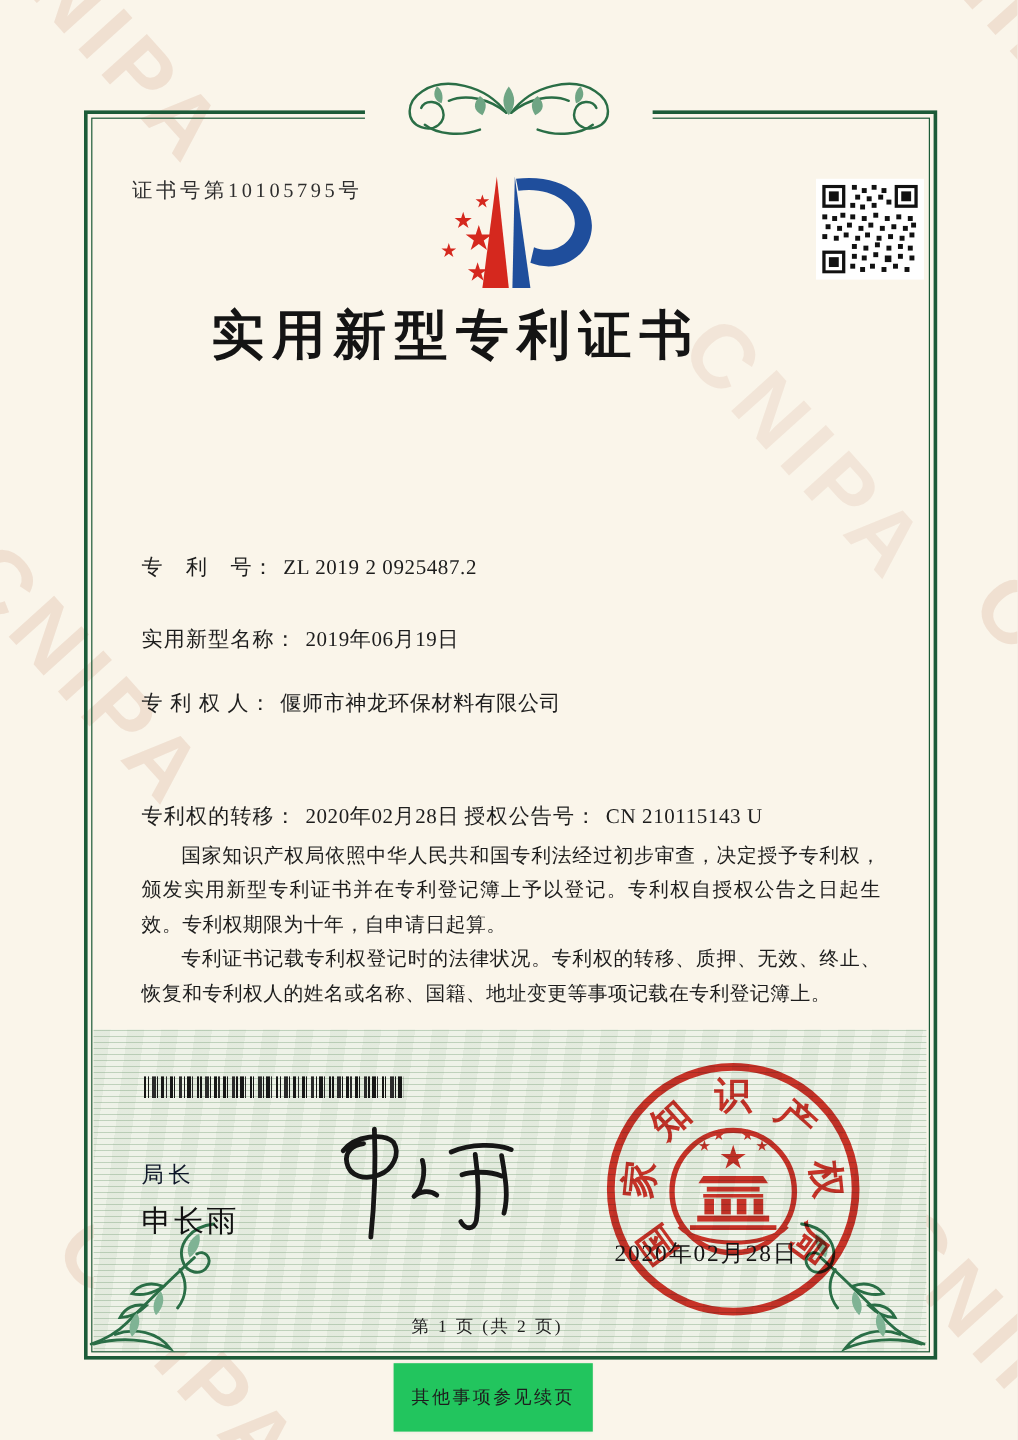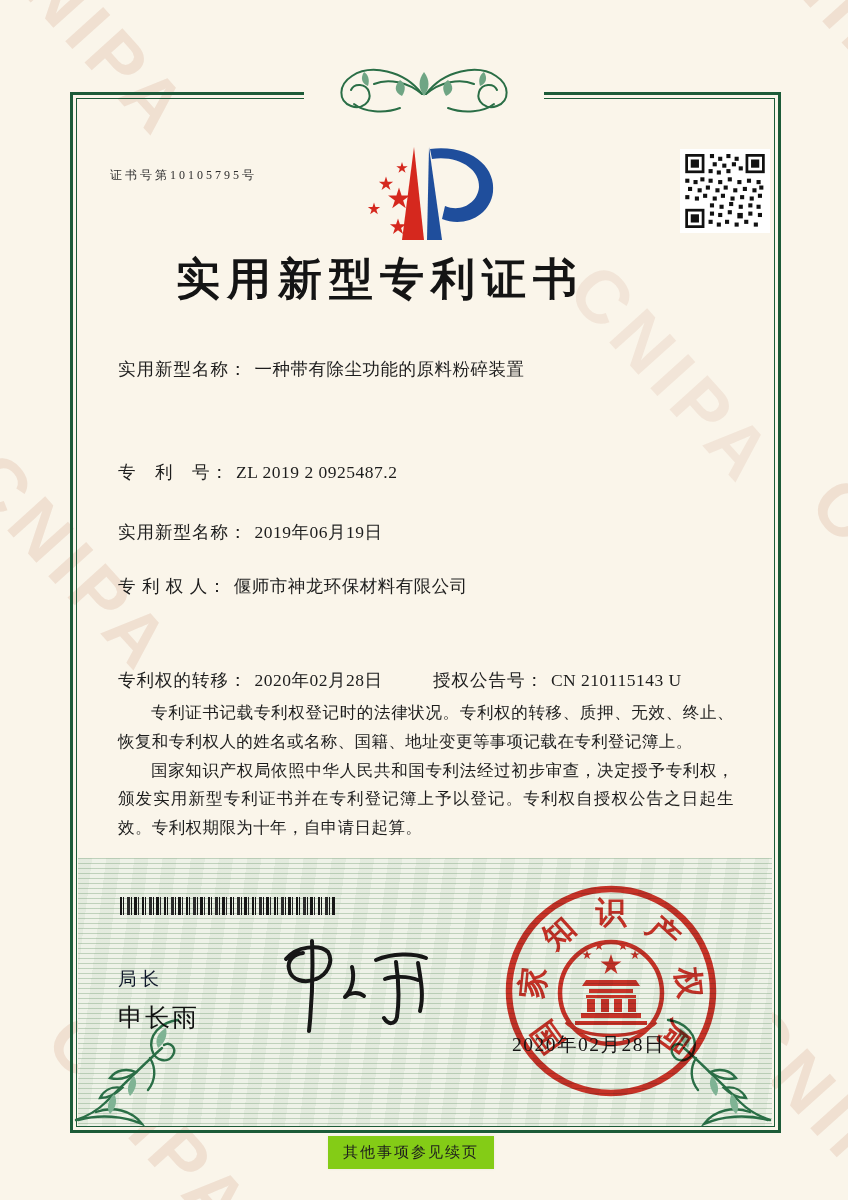--- a/index.html
+++ b/index.html
@@ -19,32 +19,32 @@
 
   
   .wavy{position:absolute;left:78px;top:858px;width:694px;height:268px;z-index:1;
         background:
           repeating-linear-gradient(to bottom, rgba(120,160,120,0.40) 0 1px, rgba(0,0,0,0) 1px 5px),
           repeating-linear-gradient(97deg, rgba(150,180,150,0.12) 0 14px, rgba(0,0,0,0) 14px 28px),
           #eef2e8;}
 
   .ornament{position:absolute;z-index:3;pointer-events:none;}
 
-  .cert-no{position:absolute;left:110px;top:147px;font-size:12px;letter-spacing:3px;color:#2e2e2e;z-index:4;margin-top:20px;}
+  .cert-no{position:absolute;left:110px;top:147px;font-size:17px;letter-spacing:3px;color:#2e2e2e;z-index:4;}
 
   .logo{position:absolute;left:350px;top:142px;z-index:4;}
   .qr{position:absolute;left:680px;top:149px;z-index:4;background:#fff;padding:5px;}
 
   .title{position:absolute;left:0;top:250px;width:760px;text-align:center;z-index:4;
          font-size:44px;font-weight:bold;letter-spacing:7px;color:#141414;}
 
   .row{position:absolute;left:118px;z-index:4;font-size:17.5px;color:#1d1d1d;white-space:nowrap;}
   .row .lab{letter-spacing:1px;}
   .row .val{margin-left:7px;letter-spacing:0.5px;}
-  .row .lab2{margin-left:46px;letter-spacing:1px;}
+  .row .lab2{letter-spacing:1px;}
 
   .paras{position:absolute;left:118px;top:699px;width:616px;z-index:4;}
   .paras p{margin:0;font-size:16.5px;line-height:28.8px;color:#1d1d1d;
            text-align:justify;text-indent:2em;letter-spacing:0.4px;}
 
   .barcode{position:absolute;left:120px;top:897px;width:216px;height:18px;z-index:4;
      background:repeating-linear-gradient(90deg,
        #161616 0 2px, rgba(0,0,0,0) 2px 3px,
        #161616 3px 4px, rgba(0,0,0,0) 4px 7px,
        #2a2a2a 7px 10px, rgba(0,0,0,0) 10px 11px,
@@ -56,22 +56,22 @@
   .director-name{position:absolute;left:118px;top:1001px;font-size:25px;letter-spacing:2px;color:#111;z-index:4;}
   .signature{position:absolute;left:228px;top:933px;z-index:5;}
 
   .seal{position:absolute;left:500px;top:880px;z-index:5;mix-blend-mode:multiply;opacity:0.94;}
   .seal-date{position:absolute;left:512px;top:1031px;width:190px;z-index:6;
              font-size:19.5px;color:#141414;letter-spacing:1.5px;white-space:nowrap;}
 
   .page-num{position:absolute;left:0;top:1096px;width:812px;text-align:center;z-index:4;
             font-size:14.5px;letter-spacing:2px;color:#222;}
 
-  .footer-note{position:absolute;left:328px;top:1136px;z-index:4;background:#84cc16;
-               padding:7px 15px;font-size:15px;letter-spacing:2px;color:#1d1d1d;box-shadow:0 0 3px rgba(0,0,0,0.06);}
+  .footer-note{position:absolute;left:328px;top:1136px;z-index:4;background:#22c55e;
+               padding:19px 15px;font-size:15px;letter-spacing:2px;color:#1d1d1d;box-shadow:0 0 3px rgba(0,0,0,0.06);}
 </style>
 </head>
 <body>
 
 <div class="page">
 
   <div class="wm" style="left:-45px;top:-15px;">CNIPA</div>
   <div class="wm" style="left:712px;top:-35px;">CNIPA</div>
   <div class="wm light" style="left:540px;top:332px;">CNIPA</div>
   <div class="wm" style="left:-62px;top:520px;">CNIPA</div>
@@ -221,40 +221,37 @@
         <rect x="23" y="50" width="3" height="3"></rect>
         <rect x="29" y="48" width="3" height="3"></rect>
       <rect x="36" y="50" width="3" height="3"></rect>
         <rect x="43" y="48" width="3" height="3"></rect>
         <rect x="50" y="50" width="3" height="3"></rect>
     </g>
   </svg>
 
   <div class="title">实用新型专利证书</div>
 
-  <div class="row" style="top:357px;">
-    <span class="lab">实用新型名称：</span><span class="val">一种带有除尘功能的原料粉碎装置</span>
-  </div>
   <div class="row" style="top:460px;">
     <span class="lab">专　利　号：</span><span class="val">ZL 2019 2 0925487.2</span>
   </div>
   <div class="row" style="top:520px;">
     <span class="lab">实用新型名称：</span><span class="val">2019年06月19日</span>
   </div>
   <div class="row" style="top:574px;">
     <span class="lab">专 利 权 人：</span><span class="val">偃师市神龙环保材料有限公司</span>
   </div>
   <div class="row" style="top:668px;">
     <span class="lab">专利权的转移：</span><span class="val">2020年02月28日</span>
     <span class="lab2">授权公告号：</span><span class="val">CN 210115143 U</span>
   </div>
 
   <div class="paras">
+    <p>国家知识产权局依照中华人民共和国专利法经过初步审查，决定授予专利权，颁发实用新型专利证书并在专利登记簿上予以登记。专利权自授权公告之日起生效。专利权期限为十年，自申请日起算。</p>
     <p>专利证书记载专利权登记时的法律状况。专利权的转移、质押、无效、终止、恢复和专利权人的姓名或名称、国籍、地址变更等事项记载在专利登记簿上。</p>
-    <p>国家知识产权局依照中华人民共和国专利法经过初步审查，决定授予专利权，颁发实用新型专利证书并在专利登记簿上予以登记。专利权自授权公告之日起生效。专利权期限为十年，自申请日起算。</p>
   </div>
 
   <div class="barcode"></div>
 
   <div class="director-title">局长</div>
   <div class="director-name">申长雨</div>
 
   <svg class="signature" width="212" height="102" viewBox="0 0 212 102">
     <g stroke="#161616" stroke-width="4" fill="none" stroke-linecap="round" stroke-linejoin="round">
       <path d="M58,26 C68,13 92,11 100,19 C106,29 99,42 88,46 C76,51 63,47 61,36 C59,27 66,21 75,20"></path>
@@ -297,16 +294,17 @@
         <rect x="114" y="119" width="8" height="13"></rect>
           <rect x="128" y="119" width="8" height="13"></rect>
         <rect x="81" y="133" width="60" height="5"></rect>
         <rect x="75" y="141" width="72" height="4"></rect>
       </g>
       <path d="M66,142 C82,160 140,160 156,142" stroke="#d5281e" stroke-width="3.5" fill="none"></path>
     </g>
   </svg>
   <div class="seal-date">2020年02月28日</div>
 
+  <div class="page-num">第 1 页 (共 2 页)</div>
 
   <div class="footer-note">其他事项参见续页</div>
 
 </div>
 
 </body></html>

